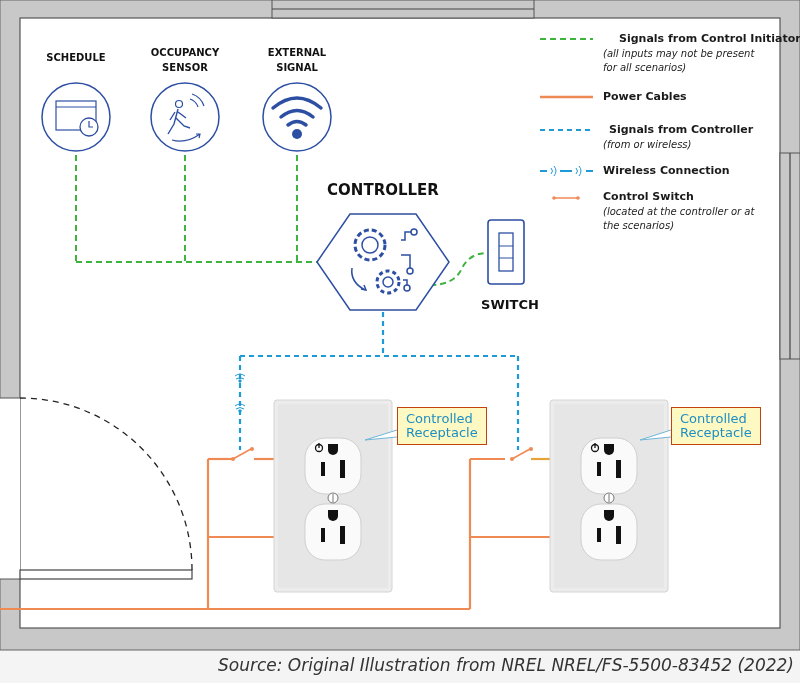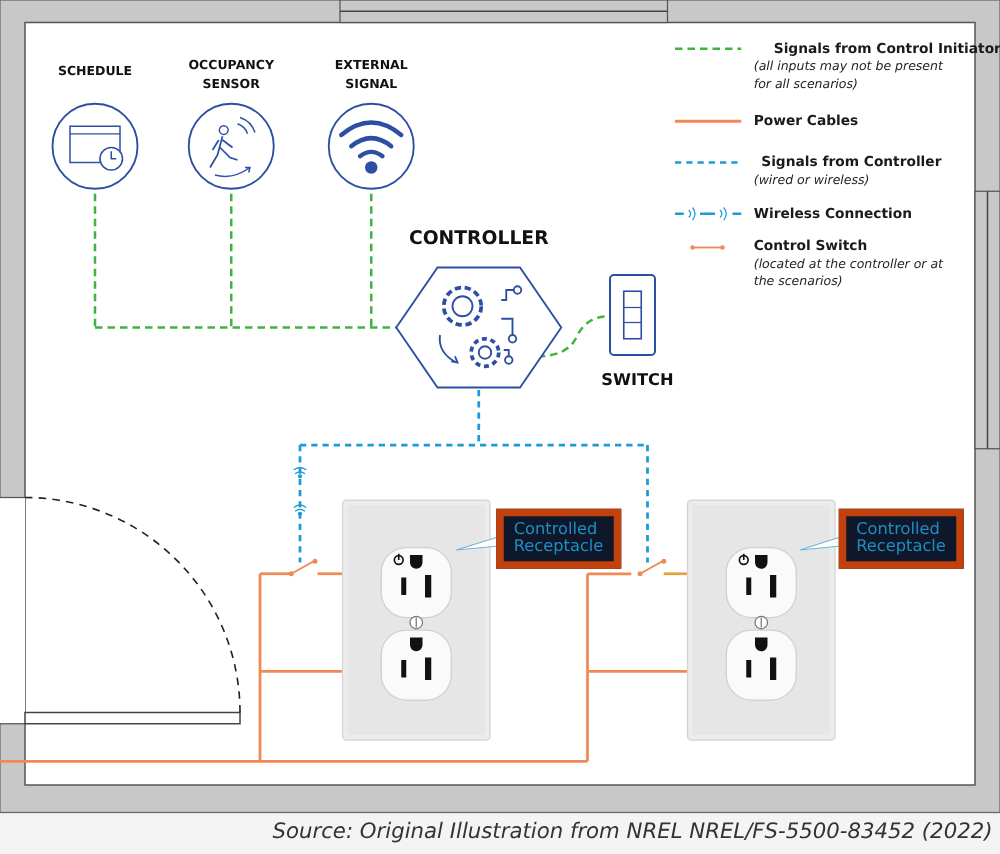--- a/index.html
+++ b/index.html
@@ -1,21 +1,21 @@
 <!DOCTYPE html>
 <html><head>
 <meta charset="utf-8">
 <style>
   html, body { margin: 0; padding: 0; }
   body { width: 800px; height: 683px; background: #f4f4f4; position: relative; overflow: hidden; font-family: "DejaVu Sans", sans-serif; }
   #stage { position: absolute; left: 0; top: 0; width: 800px; height: 683px; }
   .lbl { position: absolute; font-family: "DejaVu Sans", sans-serif; font-weight: bold; color: #111; text-align: center; line-height: 15px; font-size: 10px; }
   .legend-title { position: absolute; font-size: 11px; font-weight: bold; color: #1a1a1a; white-space: nowrap; }
   .legend-sub { position: absolute; font-size: 10px; font-style: italic; color: #222; line-height: 14px; }
-  .callout { position: absolute; background: #0f172a; border: 6px solid #c2410c; color: #1e8ec2; font-size: 13px; line-height: 14px; padding: 4px 8px; white-space: nowrap; }
+  .callout { position: absolute; background: #fef9c3; border: 1px solid #c2410c; color: #1e8ec2; font-size: 13px; line-height: 14px; padding: 4px 8px; white-space: nowrap; }
   .source { position: absolute; right: 6px; top: 655px; font-style: italic; font-size: 17px; color: #333; white-space: nowrap; }
 </style>
 </head>
 <body>
 
 <svg id="stage" width="800" height="683" viewBox="0 0 800 683" xmlns="http://www.w3.org/2000/svg">
 
   <g>
     <rect x="0" y="0" width="800" height="650" fill="#c8c8c8" stroke="#666" stroke-width="1"></rect>
     <rect x="20" y="18" width="760" height="610" fill="#ffffff" stroke="#555" stroke-width="1.2"></rect>
@@ -208,21 +208,21 @@
   </div>
 
 <div>
   <div class="legend-title" style="left:603px; top:32px;margin-left:16px;">Signals from Control Initiator</div>
   <div class="legend-sub" style="left:603px; top:47px;">
       <div>(all inputs may not be present</div>
       <div>for all scenarios)</div>
     </div>
   <div class="legend-title" style="left:603px; top:90px;text-align:right;">Power Cables</div>
   <div class="legend-title" style="left:609px; top:123px;">Signals from Controller</div>
-  <div class="legend-sub" style="left:603px; top:138px;">(wired or wireless)</div>
+  <div class="legend-sub" style="left:603px; top:138px;">(from or wireless)</div>
   <div class="legend-title" style="left:603px; top:164px;">Wireless Connection</div>
   <div class="legend-title" style="left:603px; top:190px;">Control Switch</div>
   <div class="legend-sub" style="left:603px; top:205px;">
       <div>(located at the controller or at</div>
       <div>the scenarios)</div>
     </div>
 </div>
 
 <div class="source">Source: Original Illustration from NREL NREL/FS-5500-83452 (2022)</div>
 

